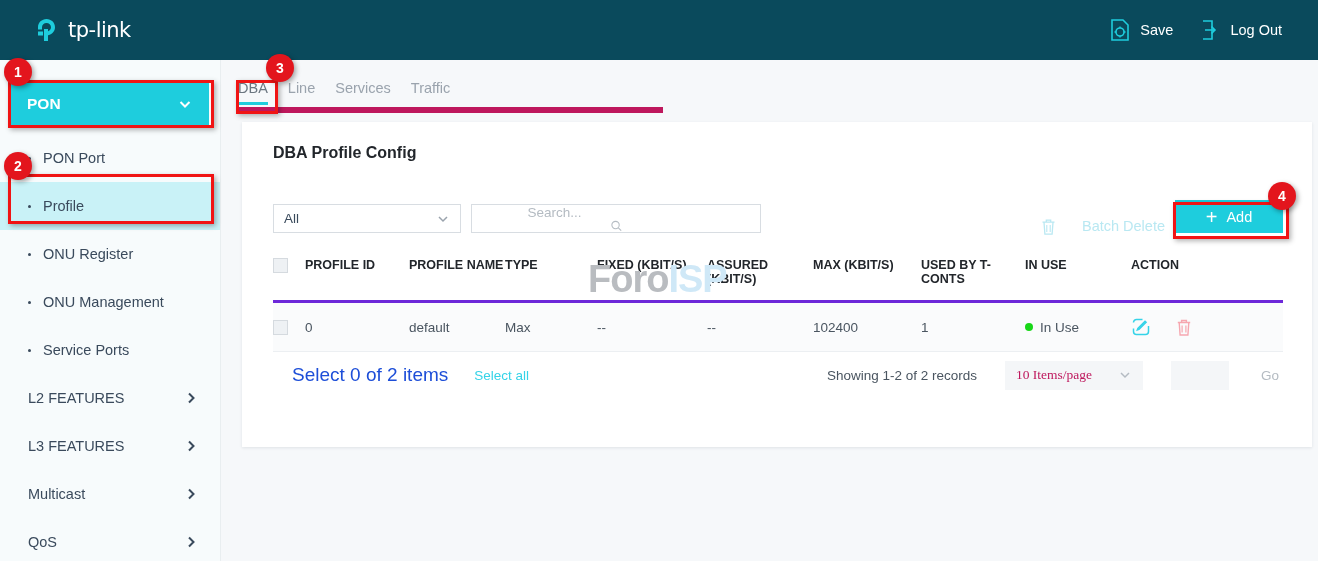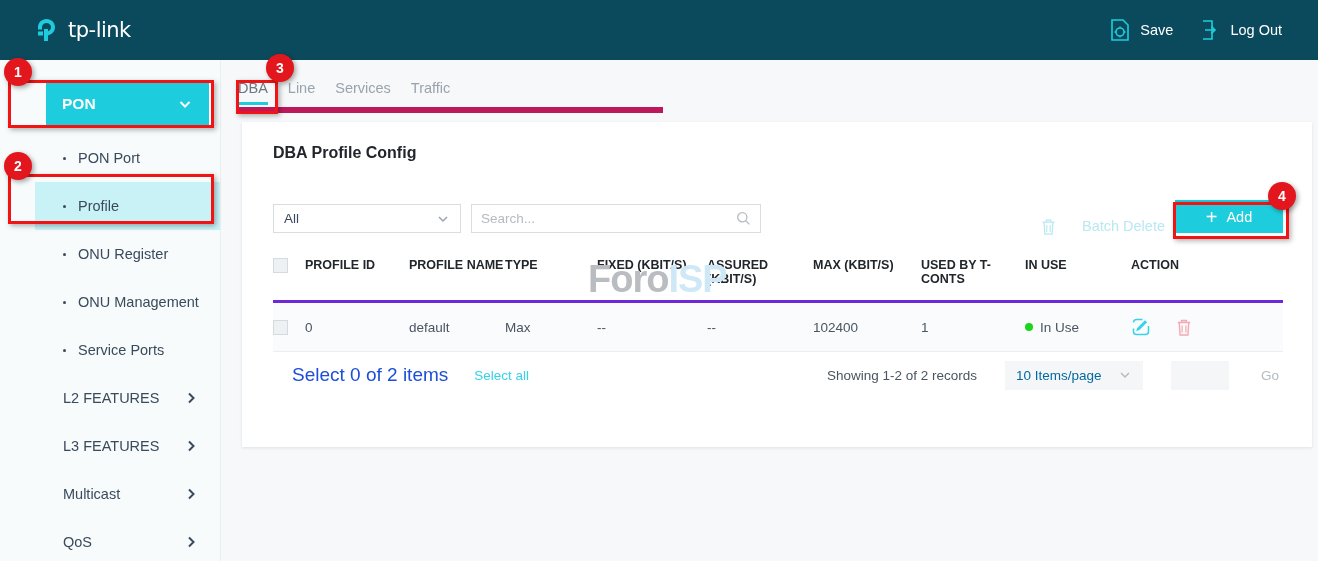--- a/index.html
+++ b/index.html
@@ -31,21 +31,20 @@
   .tb-btn { display: flex; align-items: center; gap: 9px; cursor: pointer; }
   .tb-btn span { color: #ffffff; font-size: 14.5px; }
   .tb-icon { width: 22px; height: 24px; display: block; }
 
   
   .sidebar {
     position: absolute; top: 60px; left: 0;
     width: 221px; height: 501px;
     background: #f7fbfc;
     border-right: 1px solid #e9eef0;
-    padding-left: 35px;
   }
   .pon-head {
     position: relative;
     margin: 22px 11px 0 11px;
     height: 44px;
     background: #1ecddd;
     display: flex; align-items: center;
     padding: 0 16px;
     cursor: pointer;
   }
@@ -107,21 +106,21 @@
     width: 188px; height: 29px;
     border: 1px solid #d8dde2; background: #fff;
     display: flex; align-items: center; padding: 0 10px;
     font-size: 13.5px; color: #3a4a5c; cursor: pointer;
   }
   .filter-select .chev { margin-left: auto; }
   .search-box {
     position: absolute; left: 198px; top: 0;
     width: 290px; height: 29px;
     border: 1px solid #d8dde2; background: #fff;
-    display: flex; align-items: center; padding: 0 9px;
+    display: flex; align-items: center; padding: 0 9px; flex-direction: column;
   }
   .search-box input {
     border: none; outline: none; flex: 1;
     font-size: 13.5px; color: #3a4a5c;
     font-family: "Liberation Sans", sans-serif; background: transparent;
   }
   .search-box input::placeholder { color: #b4bbc2; }
   .batch-delete {
     position: absolute; right: 118px; top: 14px;
     display: flex; align-items: flex-start; gap: 25px; cursor: default;
@@ -180,21 +179,21 @@
   .sel-all {
     font-size: 13.5px; color: #35d3e8; margin-left: 26px; cursor: pointer;
   }
   .foot-right {
     margin-left: auto; display: flex; align-items: center; gap: 28px;
   }
   .records { font-size: 13.5px; color: #4a5560; }
   .per-page {
     width: 138px; height: 29px; background: #f4f6f8;
     display: flex; align-items: center; padding: 0 11px;
-    font-size: 13.5px; color: #0369a1; cursor: pointer;
+    font-size: 13.5px; color: #be185d; cursor: pointer; font-family: Liberation Serif, serif;
   }
   .per-page .chev { margin-left: auto; }
   .page-input {
     width: 58px; height: 29px; background: #f4f6f8;
     border: none; outline: none;
     font-family: "Liberation Sans", sans-serif; font-size: 13.5px;
     text-align: center; color: #3a4a5c;
   }
   .go-btn {
     font-size: 13.5px; color: #b4bbc2; cursor: pointer; padding: 0 4px;

